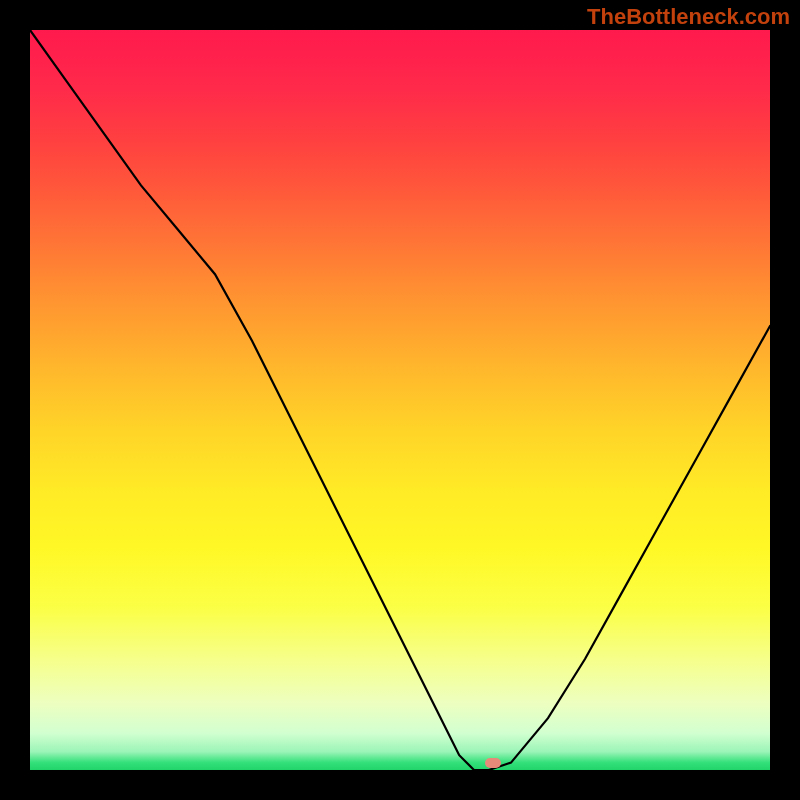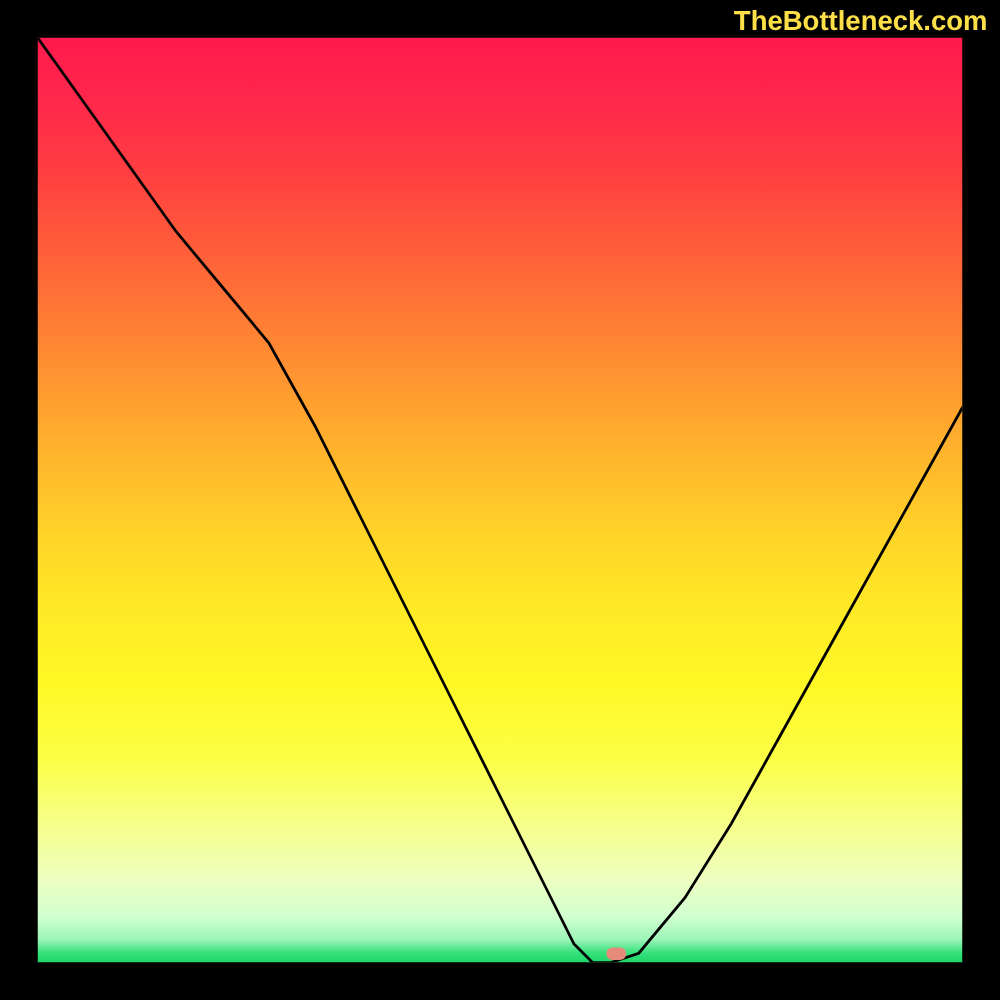--- a/index.html
+++ b/index.html
@@ -13,21 +13,21 @@
   .container {
     position: relative;
     width: 800px;
     height: 800px;
     background: #000;
   }
   .watermark {
     position: absolute;
     top: 4px;
     right: 10px;
-    color: #fde047;
+    color: #c2410c;
     font-size: 22px;
     font-weight: bold;
     z-index: 20;
     text-align: right;
   }
   .plot-area {
     position: absolute;
     left: 30px;
     top: 30px;
     width: 740px;

